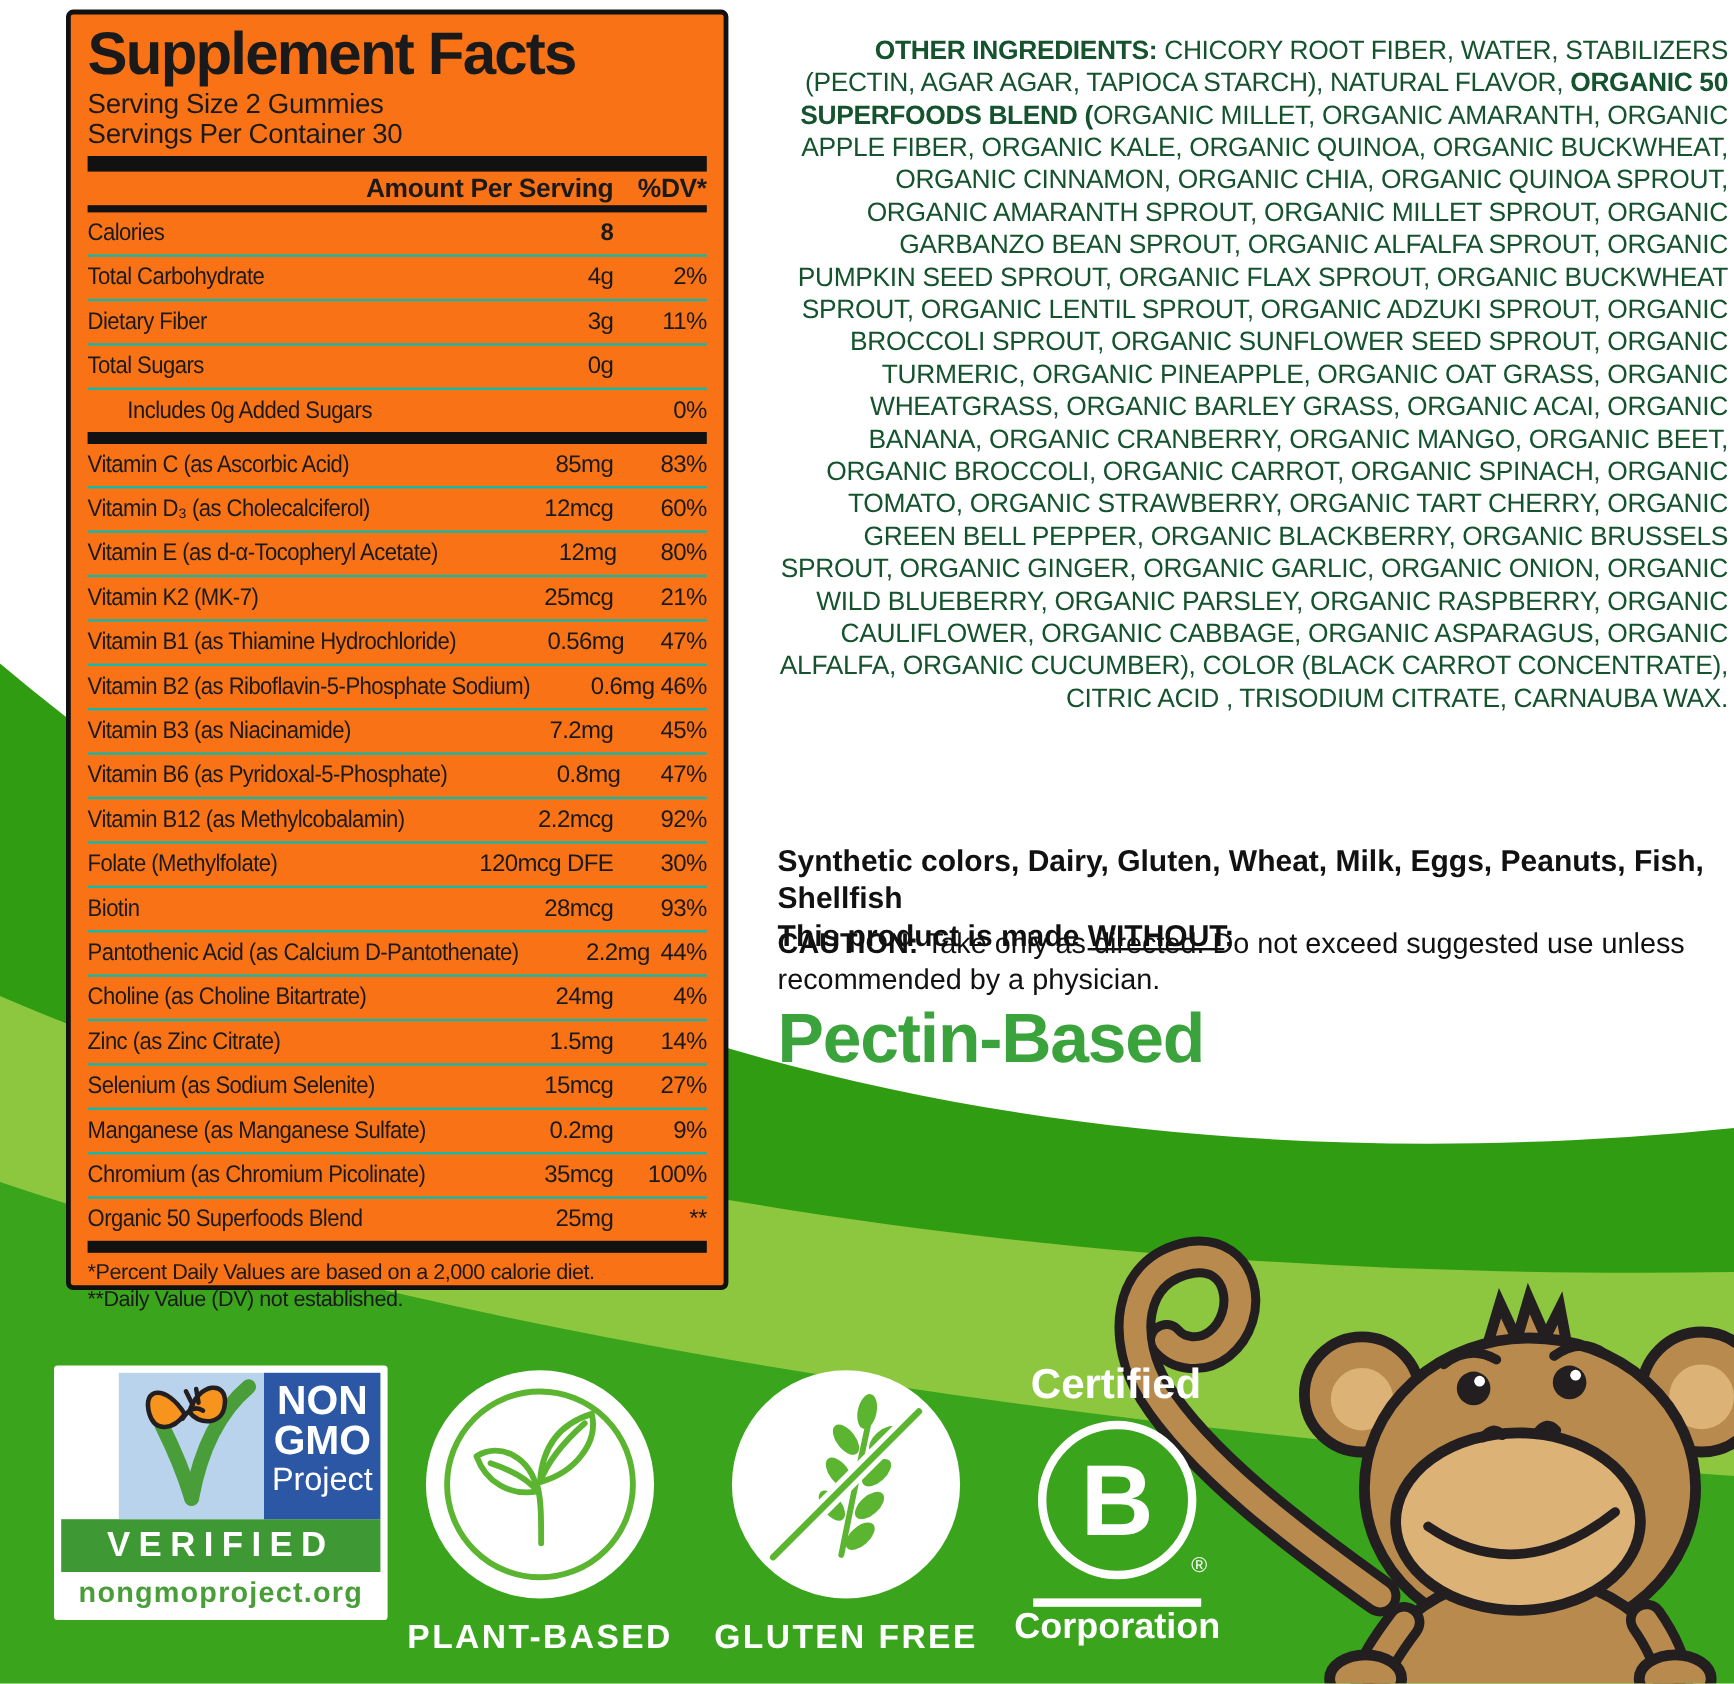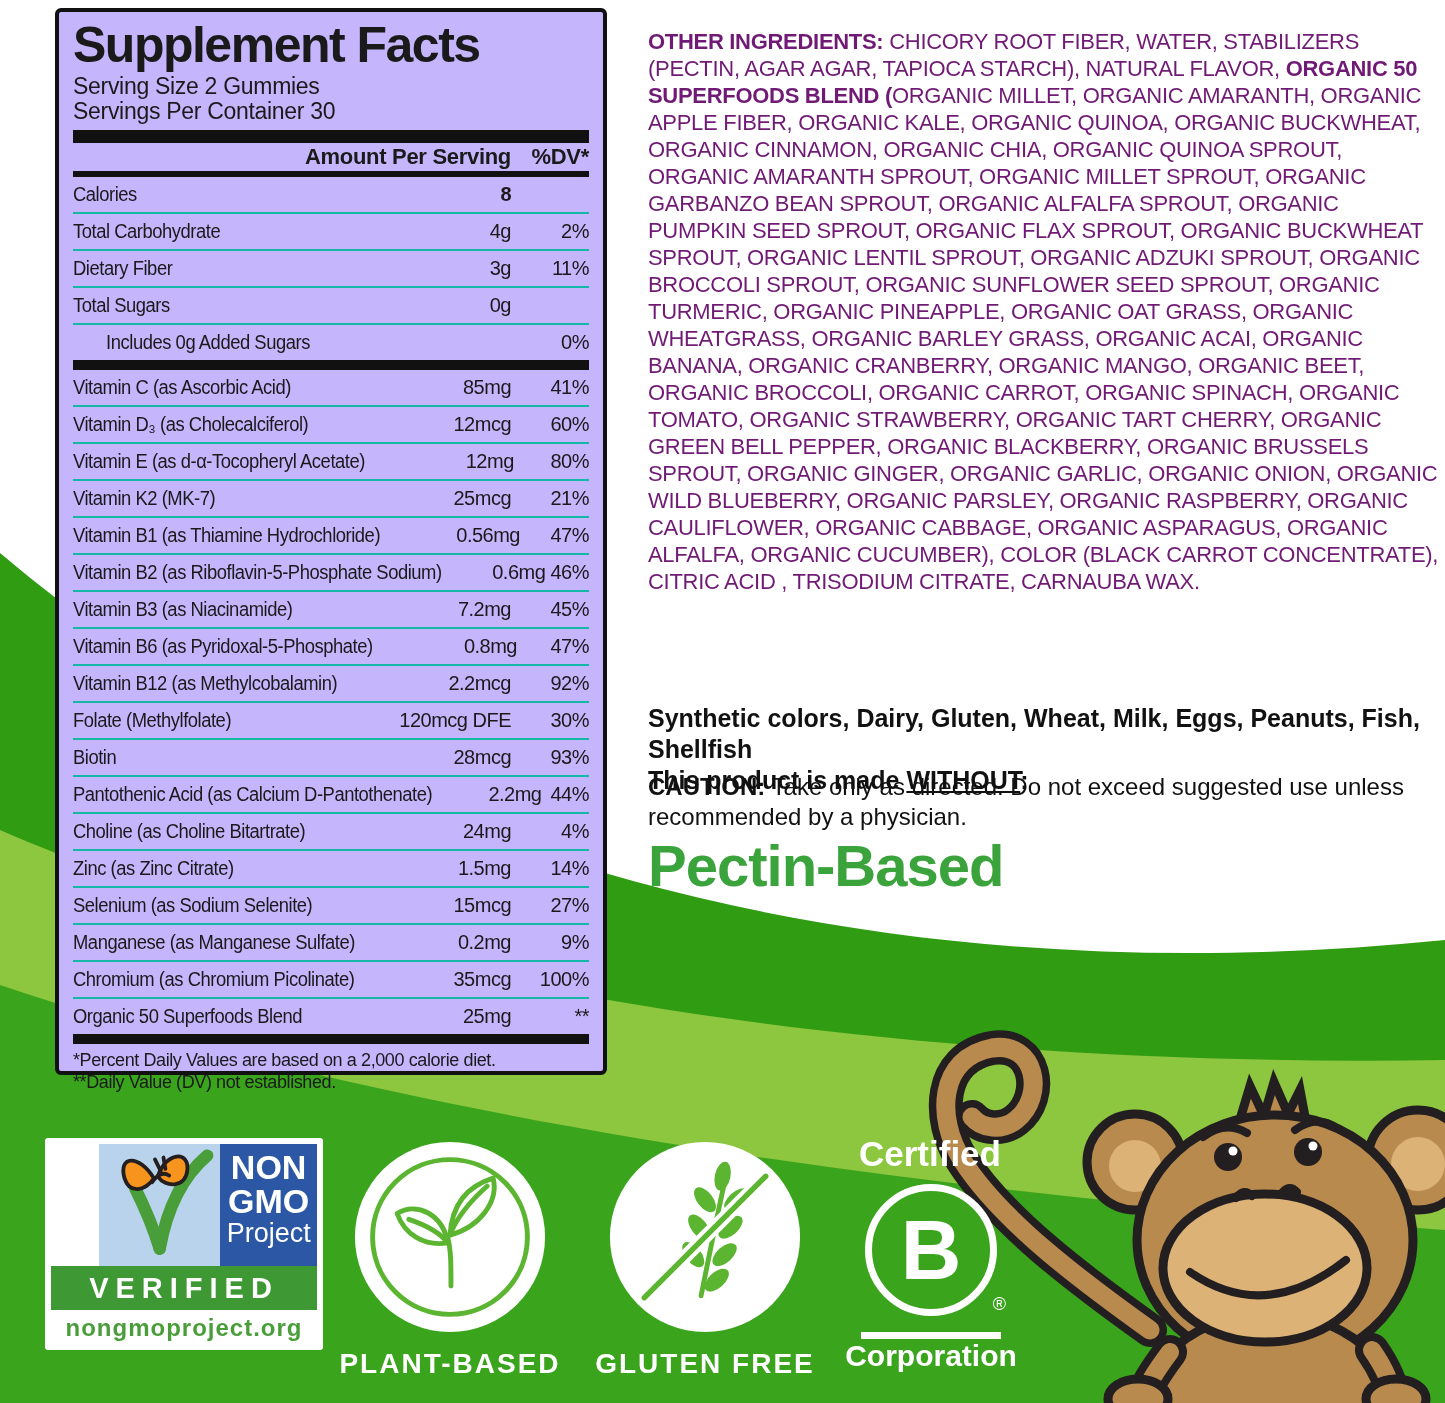--- a/index.html
+++ b/index.html
@@ -11,21 +11,21 @@
   }
   
   #bg-swoosh{position:absolute;left:0;top:0;z-index:0;}
   .st-dark{fill:var(--band-dark-green);}
   .st-light{fill:var(--band-light-green);}
   .st-main{fill:var(--band-main-green);}
 
   
   .facts-panel{
     position:absolute;left:55px;top:8px;width:552px;height:1067px;z-index:3;
-    background:#c4b5fd;border:4px solid #111;border-radius:6px;
+    background:#f97316;border:4px solid #111;border-radius:6px;
     box-sizing:border-box;padding:6px 14px 0 14px;
   }
   .sf-title{font-size:50px;font-weight:bold;letter-spacing:-1.5px;line-height:50px;margin:2px 0 4px 0;white-space:nowrap;}
   .sf-serving{font-size:23px;line-height:25px;letter-spacing:-0.3px;}
   .bar-thick{height:13px;background:#111;margin-top:6px;}
   .bar-mid{height:10px;background:#111;}
   .bar-thin{height:6px;background:#111;}
   .sf-head{display:flex;align-items:center;height:28px;font-weight:bold;font-size:22px;letter-spacing:-0.3px;}
   .sf-head .spacer{flex:1;}
   .sf-head .amt-h{text-align:right;}
@@ -38,21 +38,21 @@
   .sf-row.indent .sf-name{padding-left:36px;}
   .sf-row.bold-amt .sf-amt{font-weight:bold;}
   .sf-foot{font-size:18px;letter-spacing:-0.4px;line-height:22px;padding-top:5px;}
   .sf-foot div{white-space:nowrap;}
 
   
   .right-col{position:absolute;left:648px;top:0;width:792px;z-index:2;}
   .ingredients{
     position:absolute;left:0;top:6px;width:792px;
     font-size:22px;line-height:27px;letter-spacing:-0.3px;
-    white-space:pre-wrap;color:#701a75;
+    white-space:pre-wrap;color:#14532d;text-align:right;
   }
   .ingredients .b{font-weight:bold;}
   .made-without{position:absolute;left:0;top:703px;width:792px;font-size:25px;line-height:31px;font-weight:bold;color:#111;}
   .made-without .u{text-decoration:underline;}
   .caution{position:absolute;left:0;top:772px;width:770px;font-size:24px;line-height:30px;color:#111;}
   .caution .b{font-weight:bold;}
   .pectin{position:absolute;left:0;top:832px;font-size:58px;font-weight:bold;letter-spacing:-1px;color:var(--pectin-green);}
 
   
   .badge-label{
@@ -176,21 +176,21 @@
         <span class="sf-name">Includes 0g Added Sugars</span>
         <span class="sf-amt"></span>
         <span class="sf-dv">0%</span>
       </div>
     </div>
   <div class="bar-mid"></div>
   <div class="sf-rows" id="nutrient-rows">
       <div class="sf-row">
         <span class="sf-name">Vitamin C (as Ascorbic Acid)</span>
         <span class="sf-amt">85mg</span>
-        <span class="sf-dv">41%</span>
+        <span class="sf-dv">83%</span>
       </div>
       <div class="sf-row">
         <span class="sf-name">Vitamin D₃ (as Cholecalciferol)</span>
         <span class="sf-amt">12mcg</span>
         <span class="sf-dv">60%</span>
       </div>
       <div class="sf-row">
         <span class="sf-name">Vitamin E (as d-α-Tocopheryl Acetate)</span>
         <span class="sf-amt">12mg</span>
         <span class="sf-dv">80%</span>

